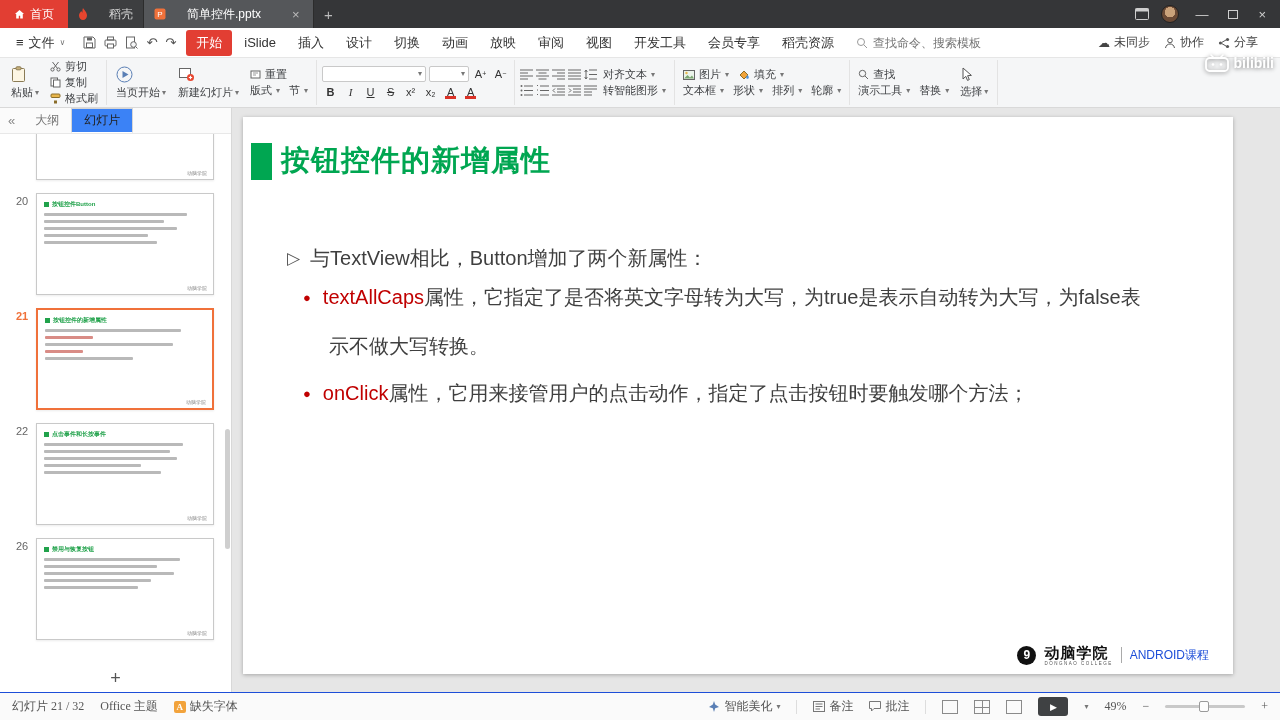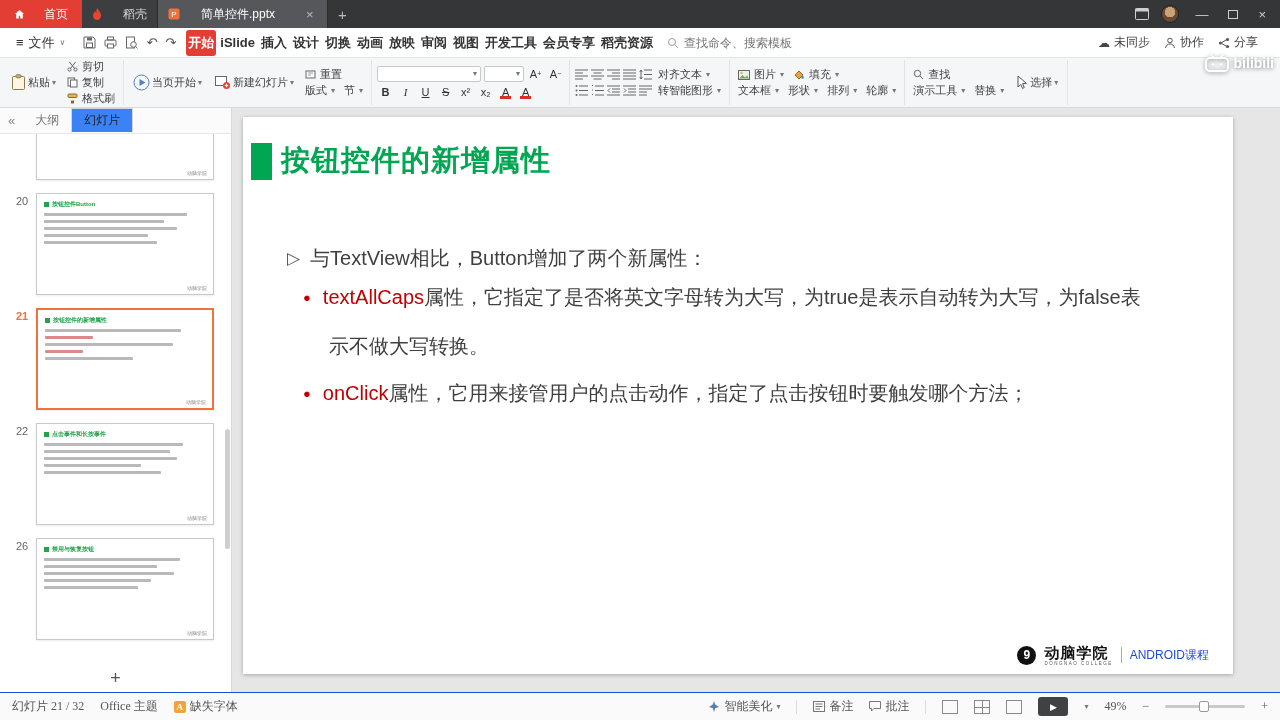--- a/index.html
+++ b/index.html
@@ -2,49 +2,49 @@
 <html><head>
 <meta charset="utf-8">
 <style>
   * { margin:0; padding:0; box-sizing:border-box; }
   html,body { width:1280px; height:720px; overflow:hidden;
     font-family:"Liberation Sans","DejaVu Sans",sans-serif; }
   .app { width:1280px; height:720px; display:flex; flex-direction:column; background:#fff; position:relative; }
 
   
   .titlebar { height:28px; background:#353638; display:flex; align-items:stretch; color:#d8d8d8; font-size:12px; flex:0 0 28px; }
-  .home-btn { background:#e23e33; color:#fff; padding:0 14px; display:flex; align-items:center; gap:19px; cursor:default; }
+  .home-btn { background:#e23e33; color:#fff; padding:0 14px; display:flex; align-items:center; gap:5px; cursor:default; }
   .tb-tab { display:flex; align-items:center; gap:21px; padding:0 10px; border-right:1px solid #2c2c2c; }
   .tb-tab.daoke { background:#3d3e40; }
   .tb-tab.doc { background:#55575a; color:#fff; min-width:170px; }
   .tab-close { margin-left:10px; color:#bbb; font-size:13px; }
   .tb-plus { display:flex; align-items:center; padding:0 10px; font-size:15px; color:#bbb; }
   .tb-spacer { flex:1; }
   .tb-right { display:flex; align-items:center; gap:12px; padding-right:10px; }
   .avatar { width:18px; height:18px; border-radius:50%; background:radial-gradient(circle at 50% 38%, #caa27a 0 40%, #6b4a35 41% 100%); border:1px solid #222; }
   .winbtn { font-size:13px; color:#cfcfcf; padding:0 4px; }
   .winbox { width:10px; height:9px; border:1px solid #cfcfcf; display:inline-block; }
 
   
   .menubar { height:30px; flex:0 0 30px; display:flex; align-items:center; font-size:13px; color:#333; padding:0 8px; gap:2px; border-bottom:1px solid #e6e6e6; background:#fff; }
   .file-btn { display:flex; align-items:center; gap:5px; padding:0 8px; color:#333; }
   .qat { display:flex; align-items:center; gap:8px; padding:0 8px; color:#555; }
   .qat svg { display:block; }
-  .menu-tab { padding:4px 2px; border-radius:3px; white-space:nowrap;font-weight:bold; }
+  .menu-tab { padding:4px 10px; border-radius:3px; white-space:nowrap; }
   .menu-tab.active { background:#e23e33; color:#fff; }
   .search-box { display:flex; align-items:center; gap:5px; margin-left:10px; color:#9a9a9a; }
   .search-box input { border:none; outline:none; font-size:12px; color:#555; width:130px; background:transparent; }
   .menubar-spacer { flex:1; }
   .mb-right { display:flex; align-items:center; gap:14px; padding-right:14px; color:#444; font-size:12px; }
   .mb-right .item { display:flex; align-items:center; gap:4px; }
 
   
   .ribbon { height:50px; flex:0 0 50px; background:#f5f6f7; border-bottom:1px solid #d9d9d9; display:flex; align-items:stretch; padding:2px 2px; font-size:11px; color:#3d3f42; overflow:hidden; }
   .rgroup { display:flex; align-items:center; padding:0 5px; border-right:1px solid #e3e3e3; gap:4px; flex:0 0 auto; }
-  .big-btn { display:flex; flex-direction:row; align-items:center; justify-content:center; padding:1px 4px; gap:2px; border-radius:3px; }
+  .big-btn { display:flex; flex-direction:column; justify-content:center; padding:1px 4px; gap:2px; border-radius:3px; }
   .big-btn .bb-row { display:flex; align-items:center; gap:2px; }
   .small-col { display:flex; flex-direction:column; justify-content:center; gap:2px; }
   .small-btn { display:flex; align-items:center; gap:4px; padding:0 3px; height:14px; white-space:nowrap; }
   .caret { font-size:8px; color:#777; }
   .combo { border:1px solid #c9c9c9; background:#fff; height:16px; display:flex; align-items:center; justify-content:space-between; padding:0 3px; border-radius:2px; }
   .fbtn { width:17px; height:16px; display:flex; align-items:center; justify-content:center; border-radius:2px; color:#333; }
   .fbtn.b { font-weight:bold; } .fbtn.i { font-style:italic; font-family:"Liberation Serif",serif; }
   .fbtn.u { text-decoration:underline; } .fbtn.s { text-decoration:line-through; }
   .colorA { position:relative; }
   .colorA::after { content:""; position:absolute; left:3px; right:3px; bottom:1px; height:3px; background:#d93025; }

